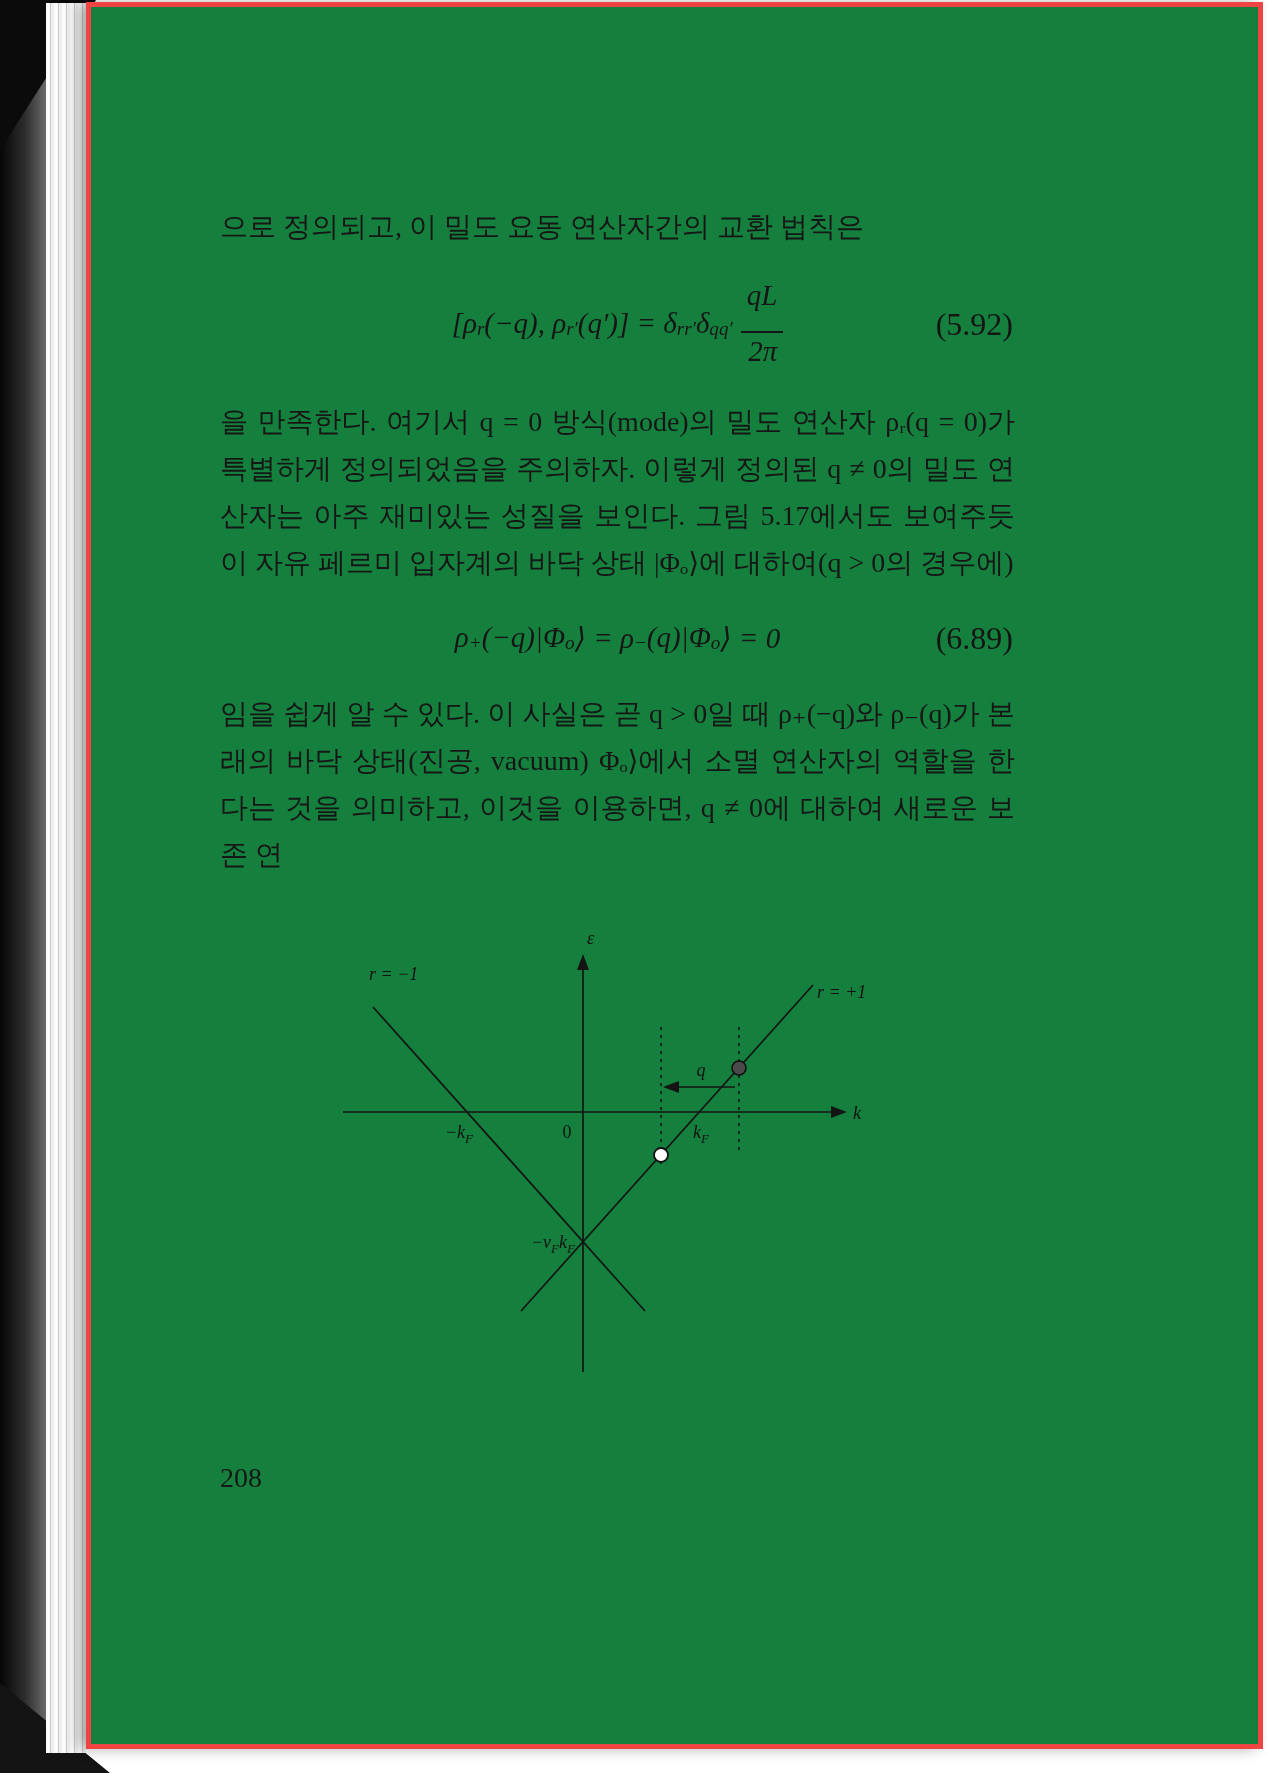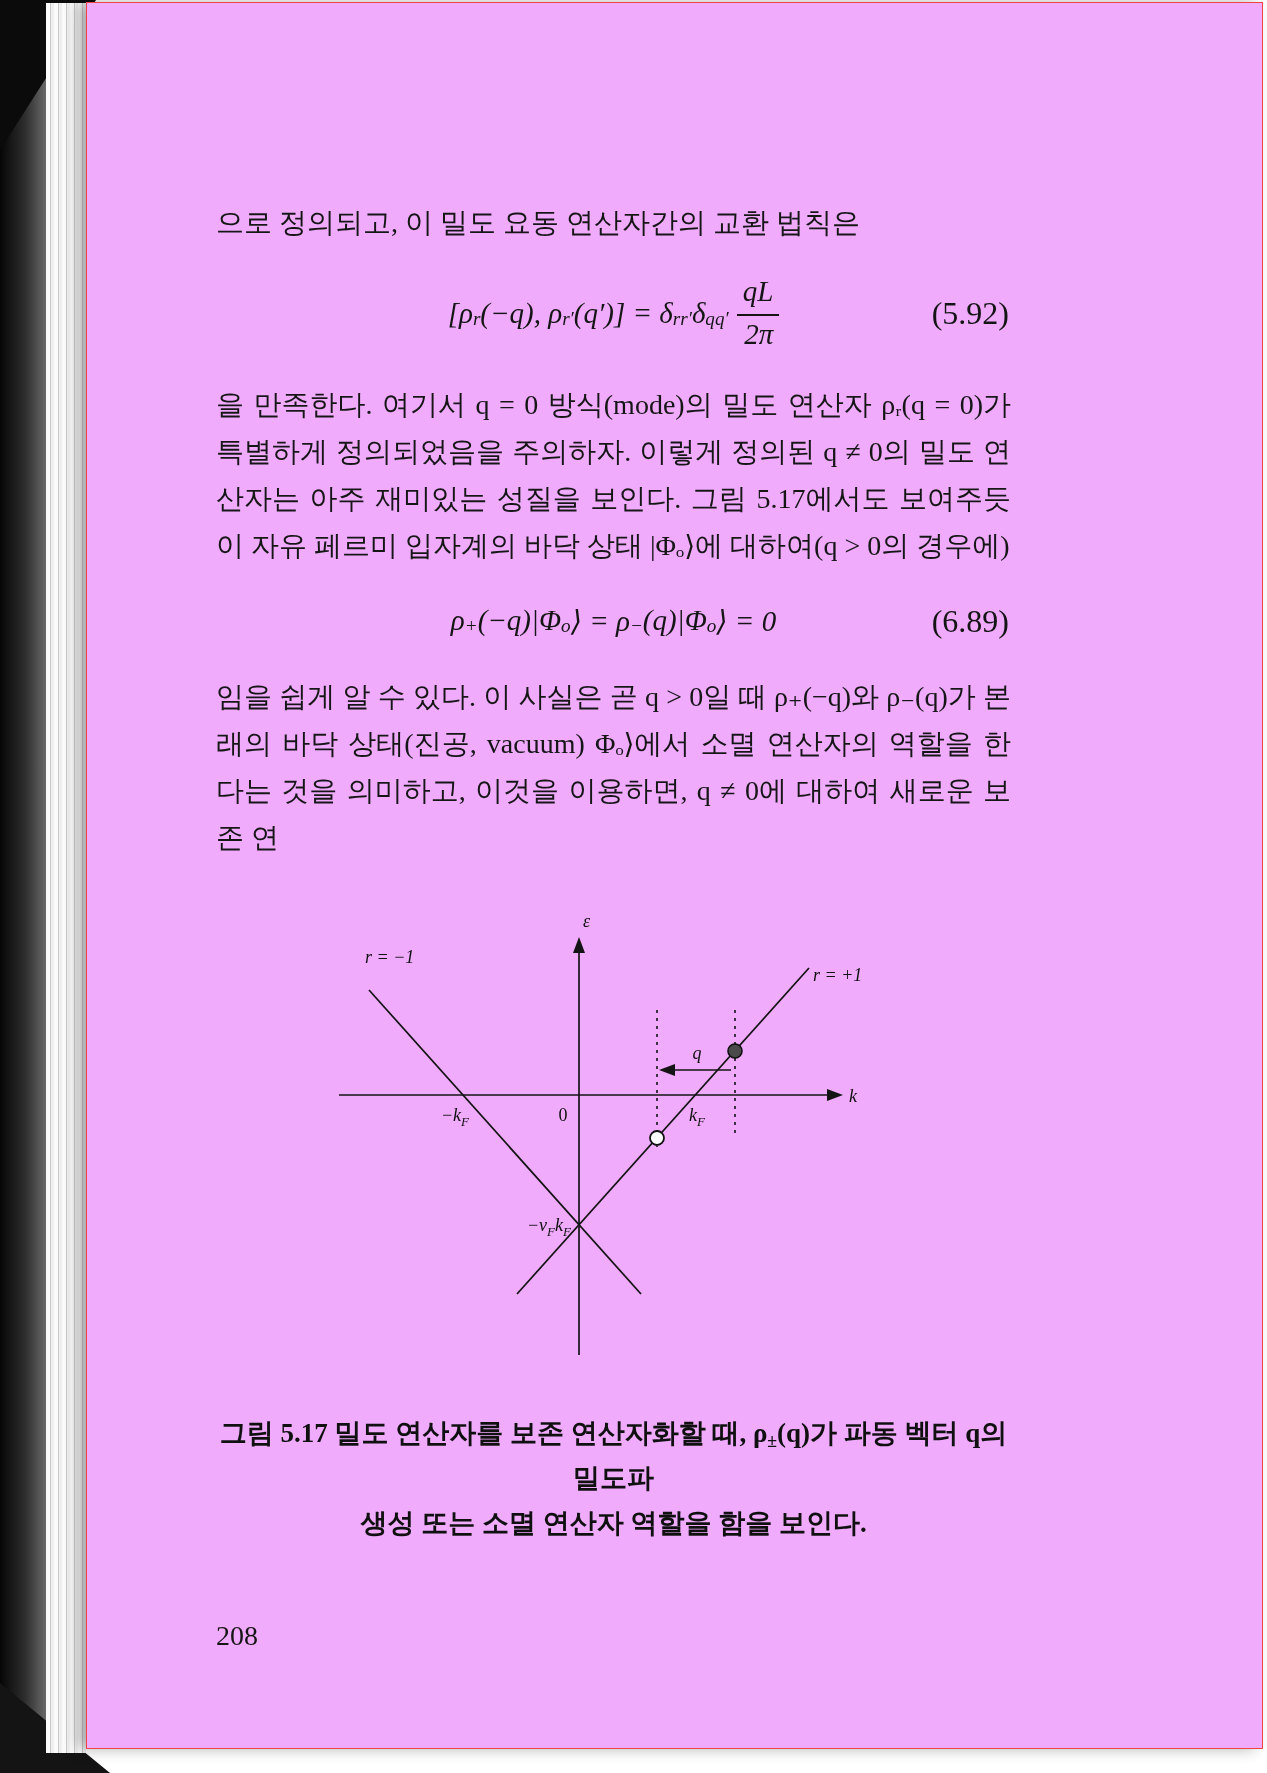--- a/index.html
+++ b/index.html
@@ -10,33 +10,33 @@
   .book-edge{position:absolute;left:0;top:0;width:46px;height:100%;
              background:linear-gradient(90deg,#060606 0%,#2e2e2e 55%,#6a6a6a 100%);}
   .corner-top{position:absolute;left:0;top:0;width:96px;height:150px;background:#0b0b0b;
               clip-path:polygon(0 0,100% 0,0 100%);}
   .corner-bottom{position:absolute;left:0;bottom:0;width:110px;height:90px;background:#141414;
                  clip-path:polygon(0 0,0 100%,100% 100%);}
   .page-stack{position:absolute;left:46px;top:3px;bottom:20px;width:40px;
               background:repeating-linear-gradient(90deg,#fbfbfb 0 4px,#c9c9c9 4px 5px,#efefef 5px 8px);}
 
   
-  .page{position:absolute;left:86px;top:2px;right:4px;bottom:24px;background:#f0abfc;
-        border:1px solid #ef4444;box-shadow:-8px 0 14px rgba(0,0,0,.30);}
+  .page{position:absolute;left:86px;top:2px;right:4px;bottom:24px;background:#15803d;
+        border:5px solid #ef4444;box-shadow:-8px 0 14px rgba(0,0,0,.30);}
   .content{padding:196px 0 0 129px;width:795px;}
 
   .body-text{margin:0;font-size:28px;line-height:47px;text-align:justify;color:#161616;}
 
   .equation{position:relative;margin:30px 0;text-align:center;font-size:29px;font-style:italic;
             min-height:44px;display:flex;align-items:center;justify-content:center;}
   .eq-body{display:inline-flex;align-items:center;}
   .esub{font-size:0.66em;font-style:italic;vertical-align:baseline;position:relative;bottom:-0.28em;line-height:0;}
   .eq-num{position:absolute;right:2px;top:50%;transform:translateY(-50%);font-style:normal;font-size:32px;}
   .frac{display:inline-block;vertical-align:middle;text-align:center;margin-left:8px;line-height:1.1;}
-  .frac .num{display:block;padding:0 6px 6px;}
+  .frac .num{display:block;padding:0 6px 19px;}
   .frac .den{display:block;border-top:2px solid #151515;padding:3px 6px 0;text-align:right;}
 
   .figure{margin:48px 0 0 115px;}
   .fig-label{font:italic 18px "Liberation Serif","DejaVu Serif",serif;fill:#101010;}
   .fig-upright{font-style:normal;}
   .ssub{font-size:13px;}
   .stroke{stroke:#141414;stroke-width:1.7;fill:none;}
   .dashed{stroke:#141414;stroke-width:1.6;stroke-dasharray:3 5;fill:none;}
 
   .caption{margin-top:40px;font-weight:bold;font-size:27px;line-height:45px;text-align:center;color:#101010;}
@@ -122,22 +122,18 @@
           <text class="fig-label" x="366" y="150" text-anchor="middle">q</text>
 
           <text class="fig-label" x="124" y="212" text-anchor="middle"><tspan>−k</tspan><tspan class="ssub" dy="5">F</tspan></text>
 
           <text class="fig-label" x="358" y="212"><tspan>k</tspan><tspan class="ssub" dy="5">F</tspan></text>
 
           <text class="fig-label" x="240" y="322" text-anchor="end"><tspan>−v</tspan><tspan class="ssub" dy="5">F</tspan><tspan dy="-5">k</tspan><tspan class="ssub" dy="5">F</tspan></text>
         </svg>
       </div>
 
-      <div class="caption">
-        <div><span>그림 5.17 밀도 연산자를 보존 연산자화할 때, ρ</span><sub class="esub">±</sub><span>(q)가 파동 벡터 q의 밀도파</span></div>
-        <div>생성 또는 소멸 연산자 역할을 함을 보인다.</div>
-      </div>
 
       <div class="page-number">208</div>
 
     </div>
   </div>
 </div>
 
 </body></html>

